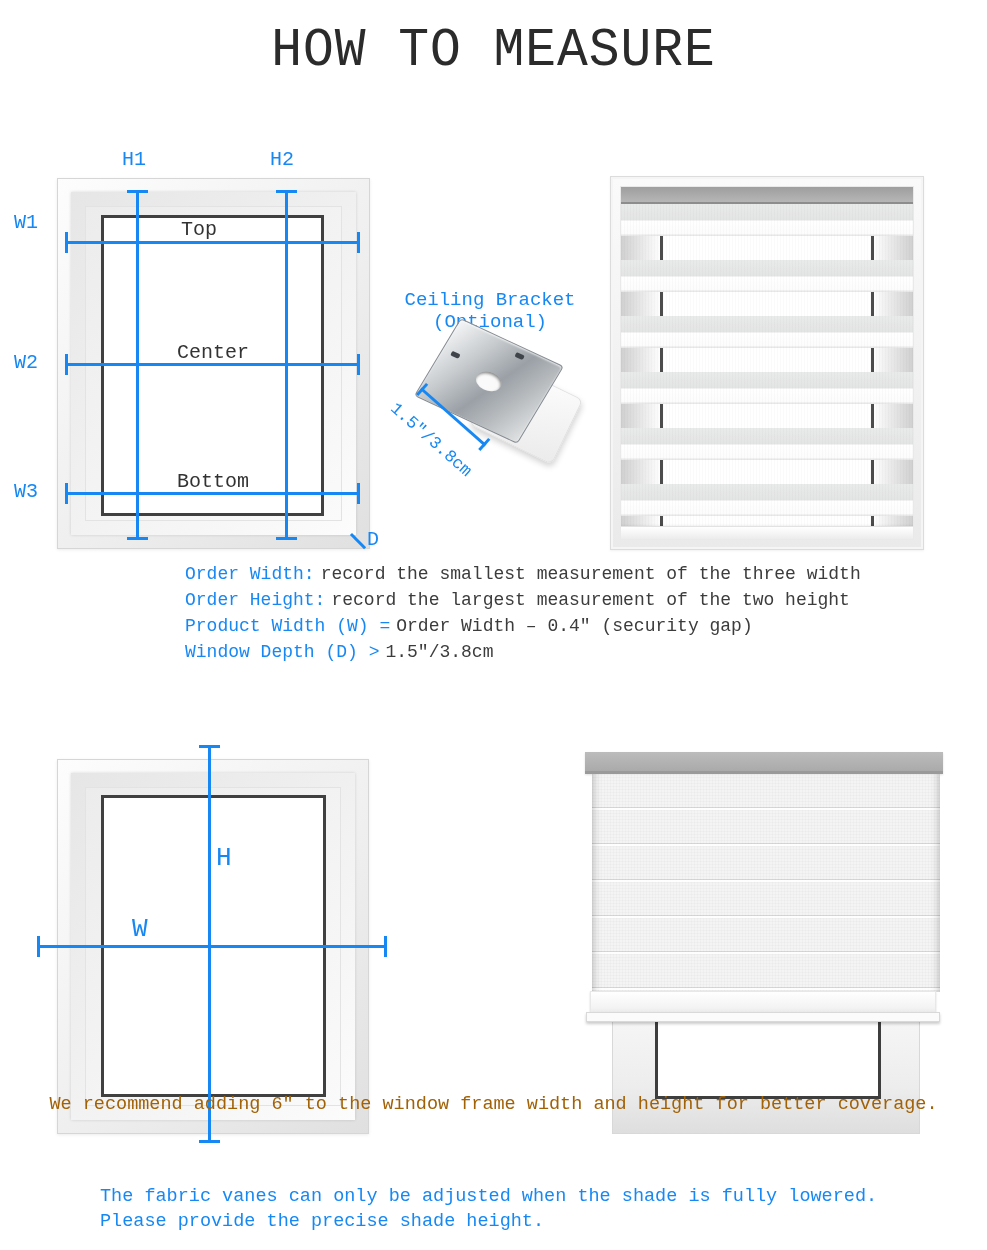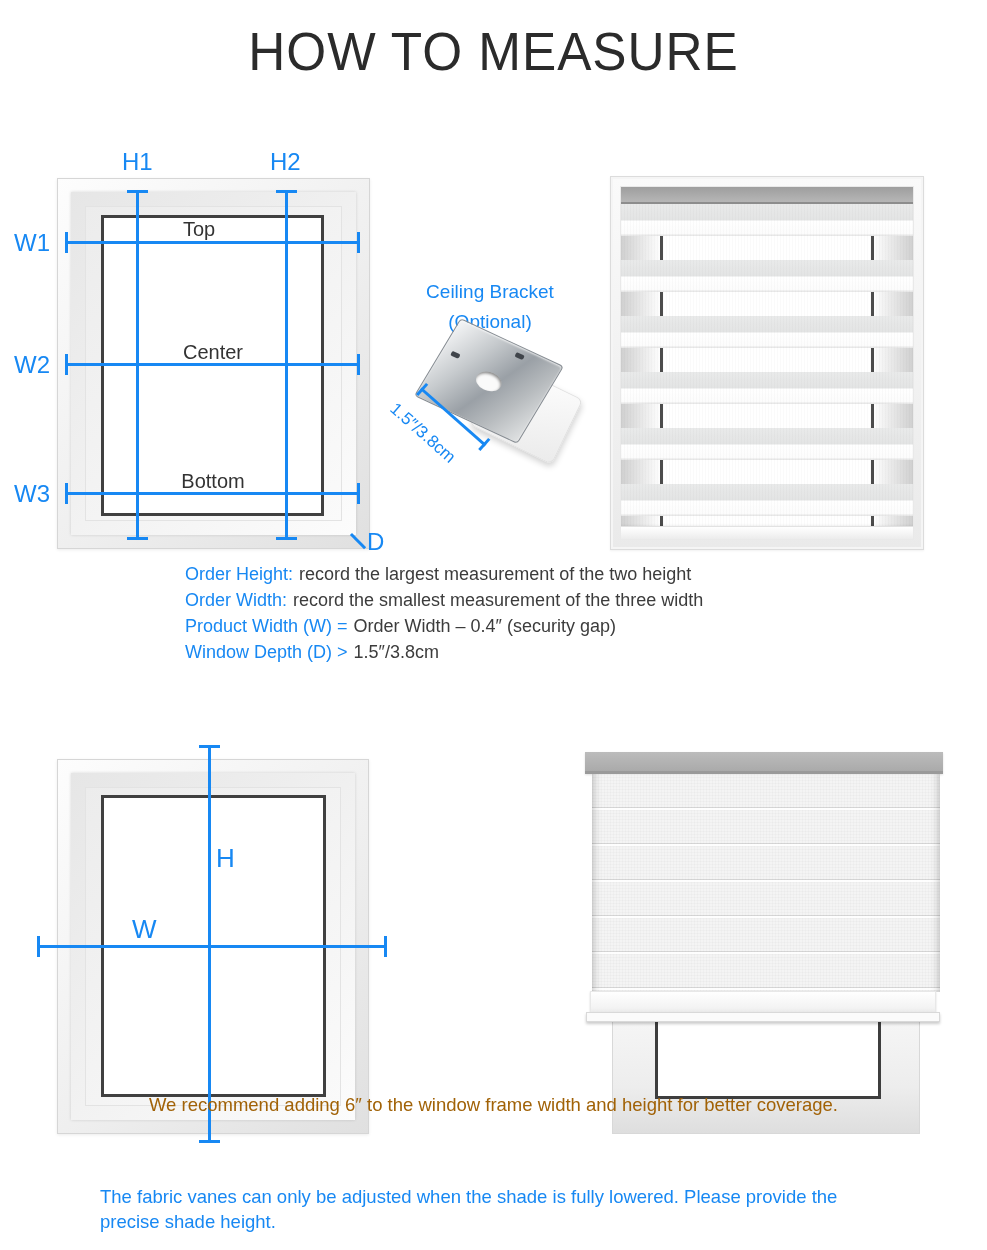--- a/index.html
+++ b/index.html
@@ -1,18 +1,18 @@
 <!DOCTYPE html>
 <html style="--accent: #1788F3;"><head>
 <meta charset="utf-8">
 <style>
   :root{ --accent:#1788F3; }
   html,body{margin:0;padding:0;background:#fff;}
   .page{position:relative;width:987px;height:1250px;background:#ffffff;overflow:hidden;
-        font-family:Liberation Sans, sans-serif;}
+        font-family:Liberation Mono, monospace;}
 
   
   .title{position:absolute;left:0;right:0;top:20px;text-align:center;
          font-size:54px;font-weight:500;color:#2b2b2b;letter-spacing:1px;
          transform:scaleX(0.95);}
   .badge{position:absolute;left:50%;transform:translateX(-50%);
          background:var(--accent);color:#fff;border-radius:24px;
          font-size:30px;text-align:center;white-space:nowrap;}
   .badge.inside{top:97px;height:45px;line-height:45px;padding:0 34px;}
   .badge.outside{top:693px;height:46px;line-height:46px;padding:0 36px;}
@@ -35,21 +35,21 @@
   .mline.v{width:3px;}
   .mline.h{height:3px;}
   .mline.v::before,.mline.v::after{content:"";position:absolute;left:-9px;width:21px;height:3px;background:var(--accent);}
   .mline.v::before{top:0;}  .mline.v::after{bottom:0;}
   .mline.h::before,.mline.h::after{content:"";position:absolute;top:-9px;width:3px;height:21px;background:var(--accent);}
   .mline.h::before{left:0;} .mline.h::after{right:0;}
   .mline.smallcaps::before,.mline.smallcaps::after{top:-6px;height:15px;}
   .dline{position:absolute;background:var(--accent);height:3px;width:20px;
          transform:rotate(45deg);transform-origin:left top;}
 
-  .mlabel{position:absolute;color:var(--accent);font-size:24px;white-space:nowrap;}
+  .mlabel{position:absolute;color:var(--accent);font-size:20px;white-space:nowrap;}
   .mlabel.big{font-size:26px;}
   .dlabel{position:absolute;color:#333;font-size:20px;white-space:nowrap;text-align:center;width:110px;}
 
   
   .bracket-caption{position:absolute;left:397px;width:186px;text-align:center;
                    color:var(--accent);font-size:19px;}
   #bracket{position:absolute;left:424px;top:334px;width:156px;height:130px;}
   #bracket .b-base{position:absolute;left:56px;top:42px;width:90px;height:70px;
                    background:linear-gradient(160deg,#ffffff,#ebebeb);
                    border:1px solid #e0e0e0;border-radius:6px;transform:rotate(26deg);
@@ -137,32 +137,32 @@
   </div>
 
   <div class="mline v" style="left:136px;top:190px;height:350px;"></div>
   <div class="mline v" style="left:285px;top:190px;height:350px;"></div>
   <div class="mline h" style="left:65px;top:241px;width:295px;"></div>
   <div class="mline h" style="left:65px;top:363px;width:295px;"></div>
   <div class="mline h" style="left:65px;top:492px;width:295px;"></div>
 
   <div class="mlabel" style="left:122px;top:148px;">H1</div>
   <div class="mlabel" style="left:270px;top:148px;">H2</div>
-  <div class="mlabel" style="left:14px;top:229px;">W1</div>
+  <div class="mlabel" style="left:14px;top:211px;">W1</div>
   <div class="mlabel" style="left:14px;top:351px;">W2</div>
   <div class="mlabel" style="left:14px;top:480px;">W3</div>
 
   <div class="dlabel" style="left:144px;top:218px;">Top</div>
   <div class="dlabel" style="left:158px;top:341px;">Center</div>
   <div class="dlabel" style="left:158px;top:470px;">Bottom</div>
 
   <div class="dline" style="left:352px;top:533px;"></div>
   <div class="mlabel" style="left:367px;top:528px;">D</div>
 
-  <div class="bracket-caption" style="top:281px;">Ceiling Bracket</div>
+  <div class="bracket-caption" style="top:289px;">Ceiling Bracket</div>
   <div class="bracket-caption" style="top:311px;">(Optional)</div>
   <div id="bracket">
     <div class="b-base"></div>
     <div class="b-plate">
       <div class="b-hole"></div>
       <div class="b-slot s1"></div>
       <div class="b-slot s2"></div>
     </div>
   </div>
   <div class="mline h smallcaps" id="dim-line"></div>
@@ -177,24 +177,24 @@
         <div class="zmark left"></div>
         <div class="zmark right"></div>
         <div class="zstripes"></div>
       </div>
       <div class="zbottom"></div>
     </div>
   </div>
 
   <div id="inside-notes">
     <div class="note-row">
+      <span class="nlabel">Order Width:</span><span class="ntext">record the smallest measurement of the three width</span>
+    </div>
+    <div class="note-row">
       <span class="nlabel">Order Height:</span><span class="ntext">record the largest measurement of the two height</span>
-    </div>
-    <div class="note-row">
-      <span class="nlabel">Order Width:</span><span class="ntext">record the smallest measurement of the three width</span>
     </div>
     <div class="note-row">
       <span class="nlabel">Product Width (W) =</span><span class="ntext">Order Width – 0.4″ (security gap)</span>
     </div>
     <div class="note-row">
       <span class="nlabel">Window Depth (D) &gt;</span><span class="ntext">1.5″/3.8cm</span>
     </div>
   </div>
 
 

